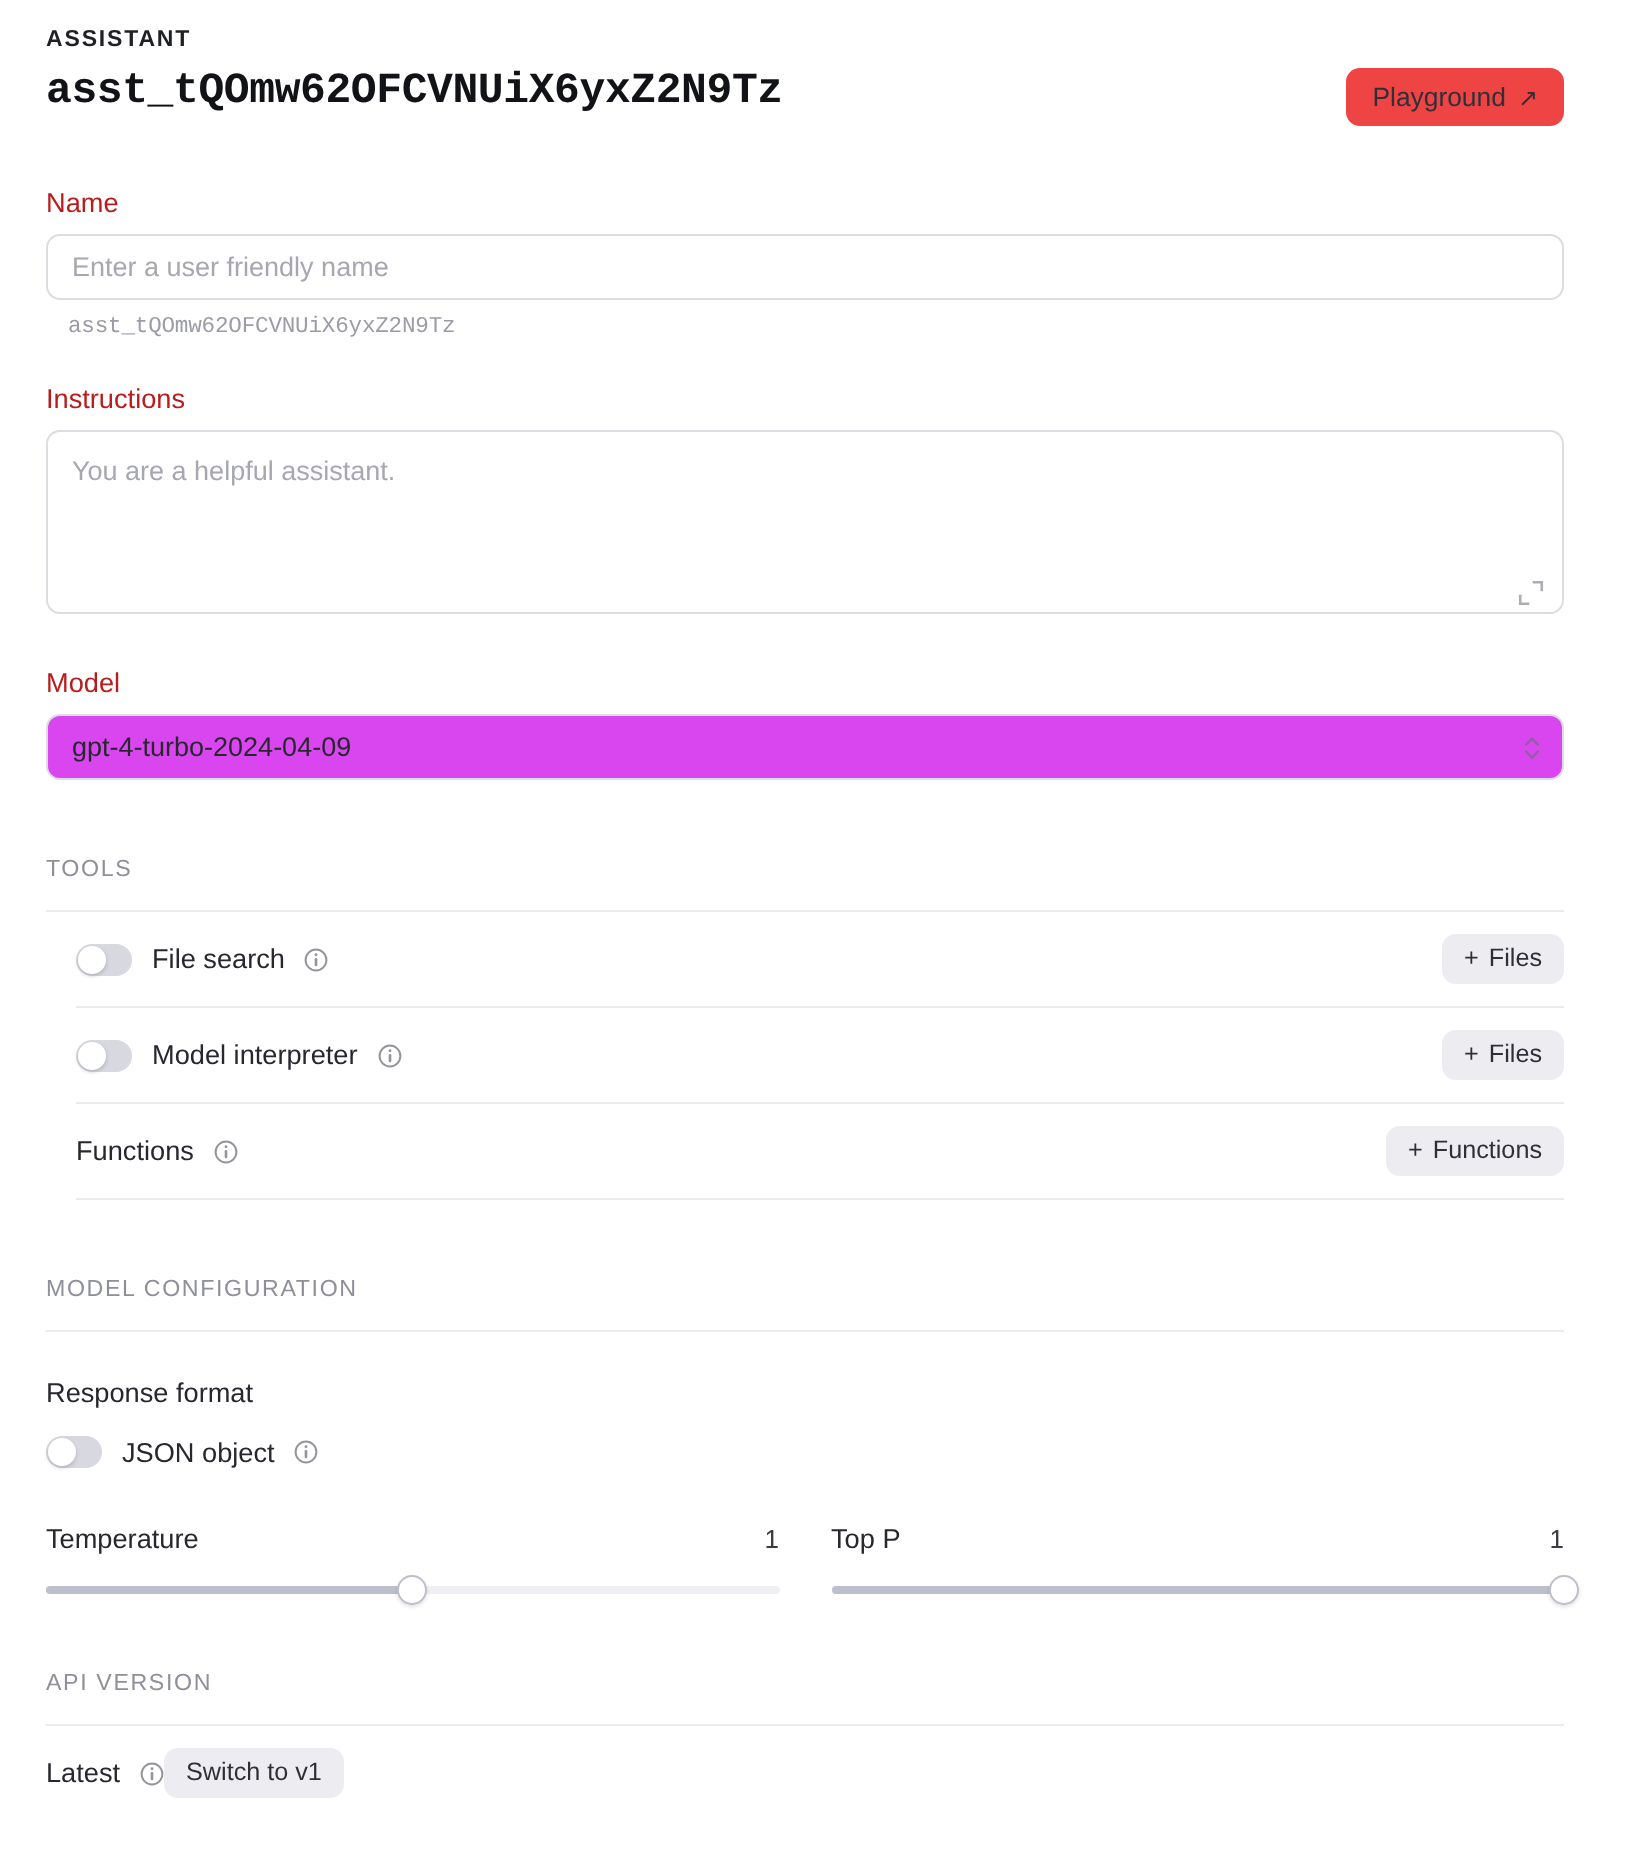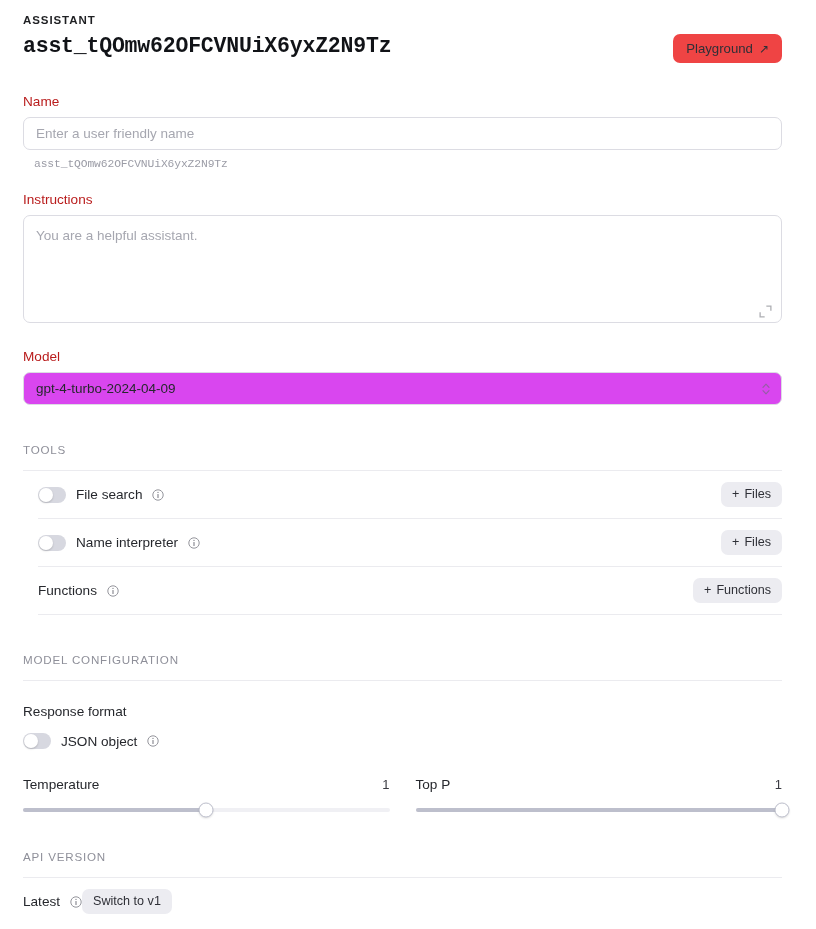--- a/index.html
+++ b/index.html
@@ -103,21 +103,21 @@
     padding-left: 11px;
     letter-spacing: -0.1px;
   }
 
   .textarea-wrap {
     position: relative;
   }
   .textarea {
     width: 100%;
     box-sizing: border-box;
-    height: 108px;
+    height: 92px;
     border: 1px solid #dcdce3;
     border-radius: 7px;
     background: #fff;
     padding: 10px 12px;
     font-family: "Liberation Sans", sans-serif;
     font-size: 13.5px;
     color: #26282d;
     resize: none;
     outline: none;
     line-height: 1.45;
@@ -367,21 +367,21 @@
         <span>+</span>
         <span>Files</span>
       </button>
     </div>
 
     <div class="tool-row">
       <div class="tool-left">
         <div class="toggle">
           <div class="knob"></div>
         </div>
-        <span class="tool-label">Name interpreter</span>
+        <span class="tool-label">Model interpreter</span>
         <svg class="info-icon" viewBox="0 0 12 12">
           <circle cx="6" cy="6" r="5.2" fill="none" stroke="#6b6c76" stroke-width="1"></circle>
           <circle cx="6" cy="3.4" r="0.72" fill="#6b6c76"></circle>
           <rect x="5.34" y="5" width="1.32" height="4.1" rx="0.6" fill="#6b6c76"></rect>
         </svg>
       </div>
       <button class="btn-plus">
         <span>+</span>
         <span>Files</span>
       </button>

